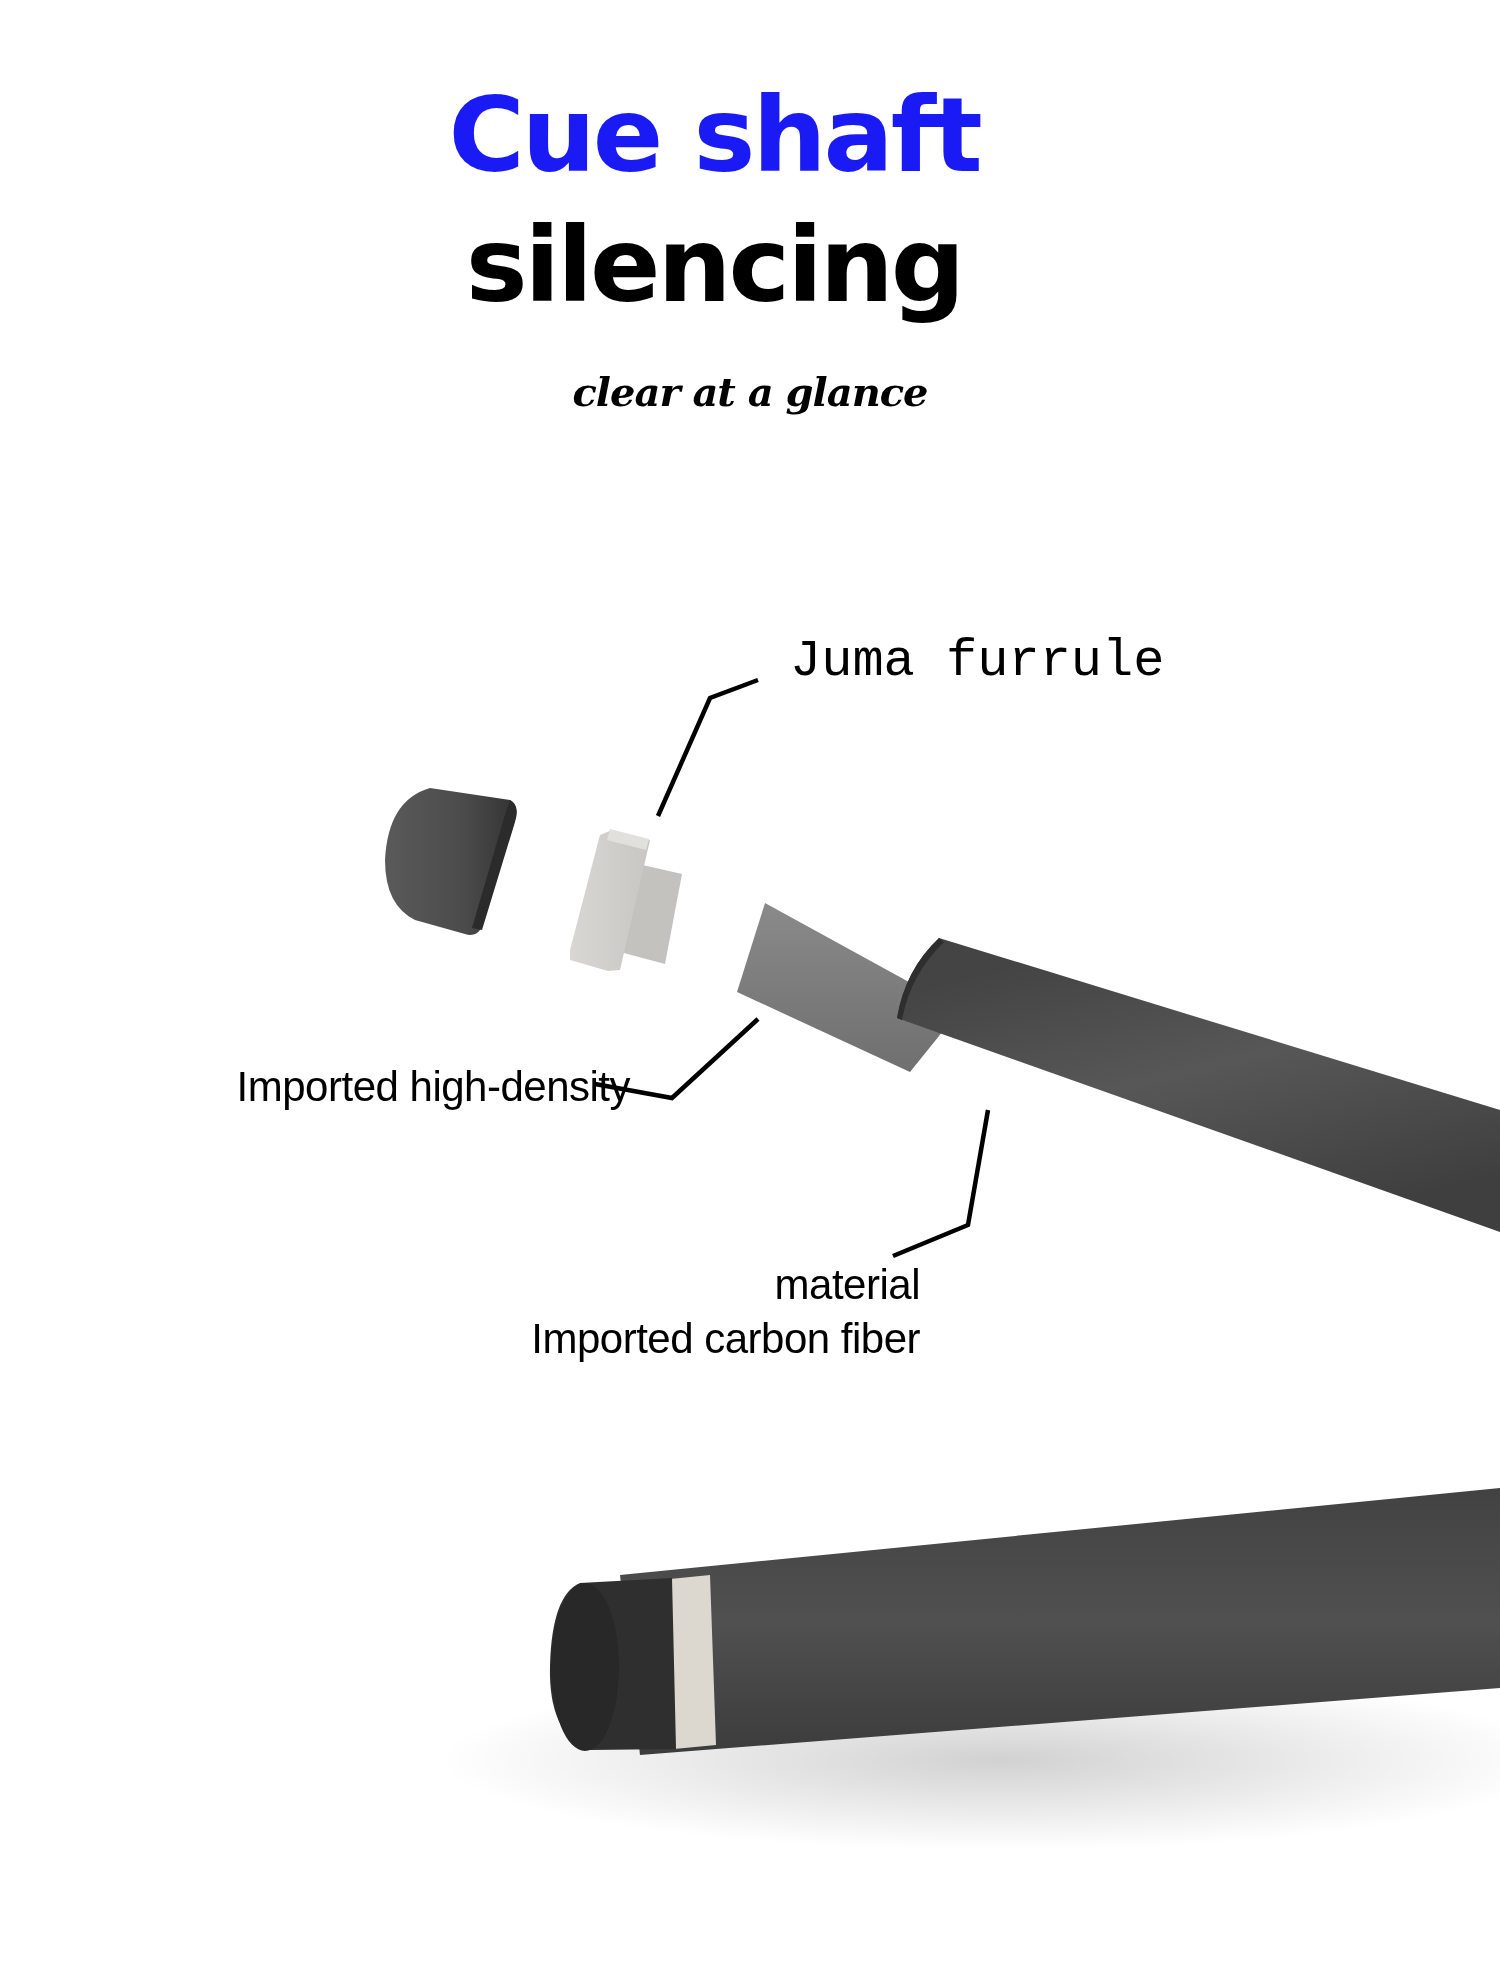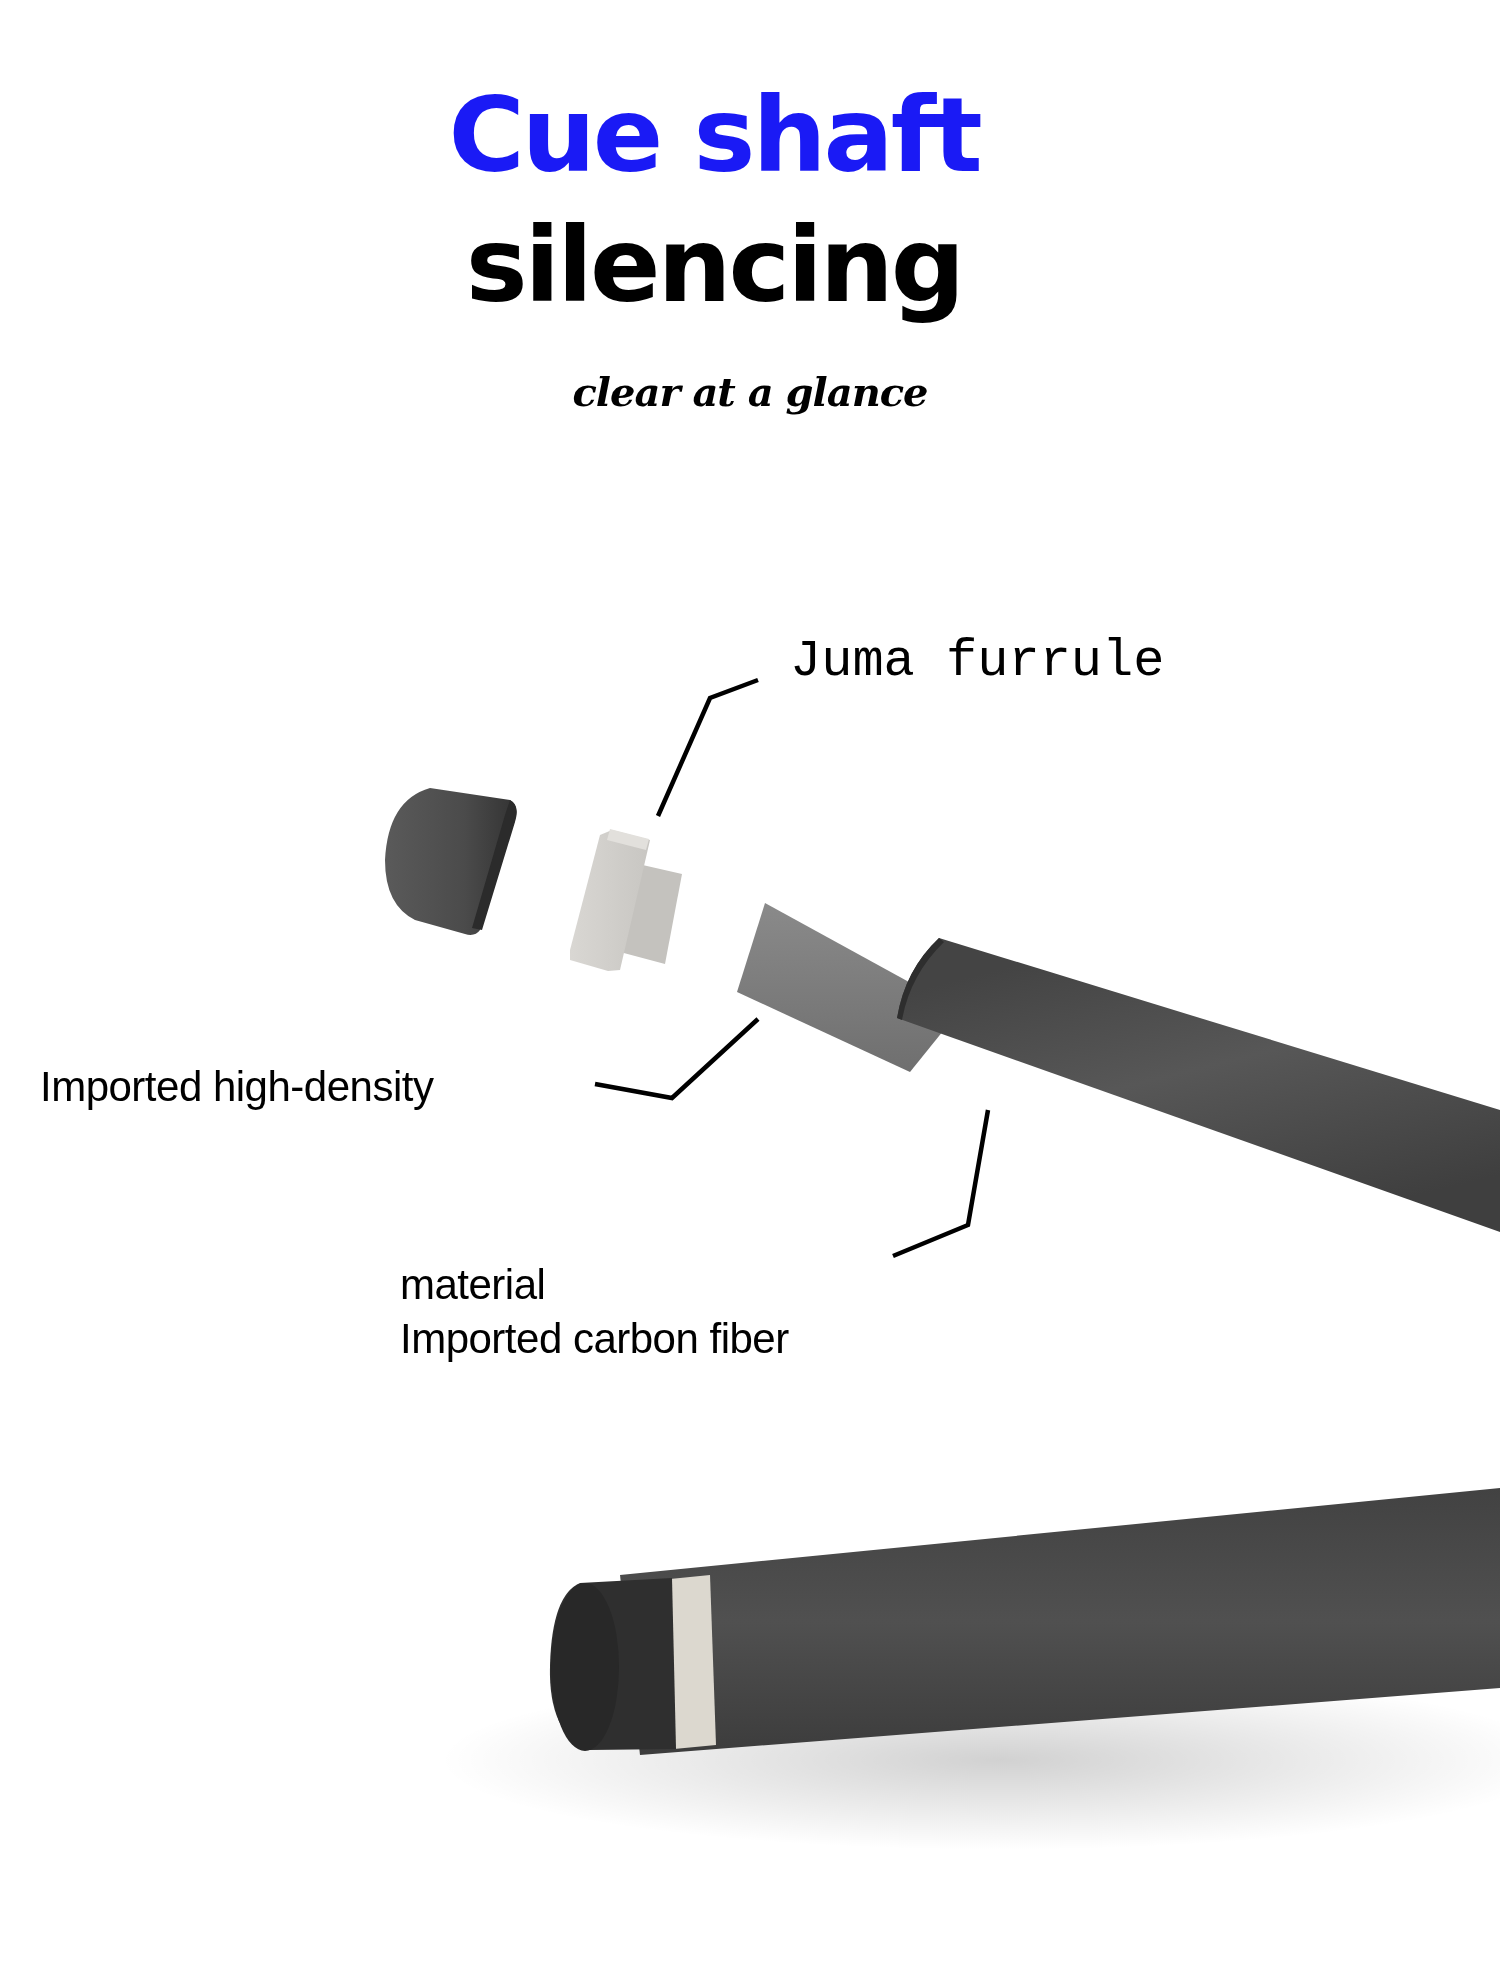--- a/index.html
+++ b/index.html
@@ -48,21 +48,21 @@
       font-family: "DejaVu Serif", serif;
       font-style: italic;
       font-weight: bold;
       font-size: 40px;
       letter-spacing: -1px;
       color: #000000;
     }
     .label {
       position: absolute;
       color: #000000;
-      text-align: left;
+      text-align: right;
     }
     .label-ferrule {
       left: 790px;
       top: 632px;
       font-family: Liberation Mono, monospace;
       font-size: 52px;
       line-height: 60px;
       white-space: nowrap;
       text-align: left;
     }

